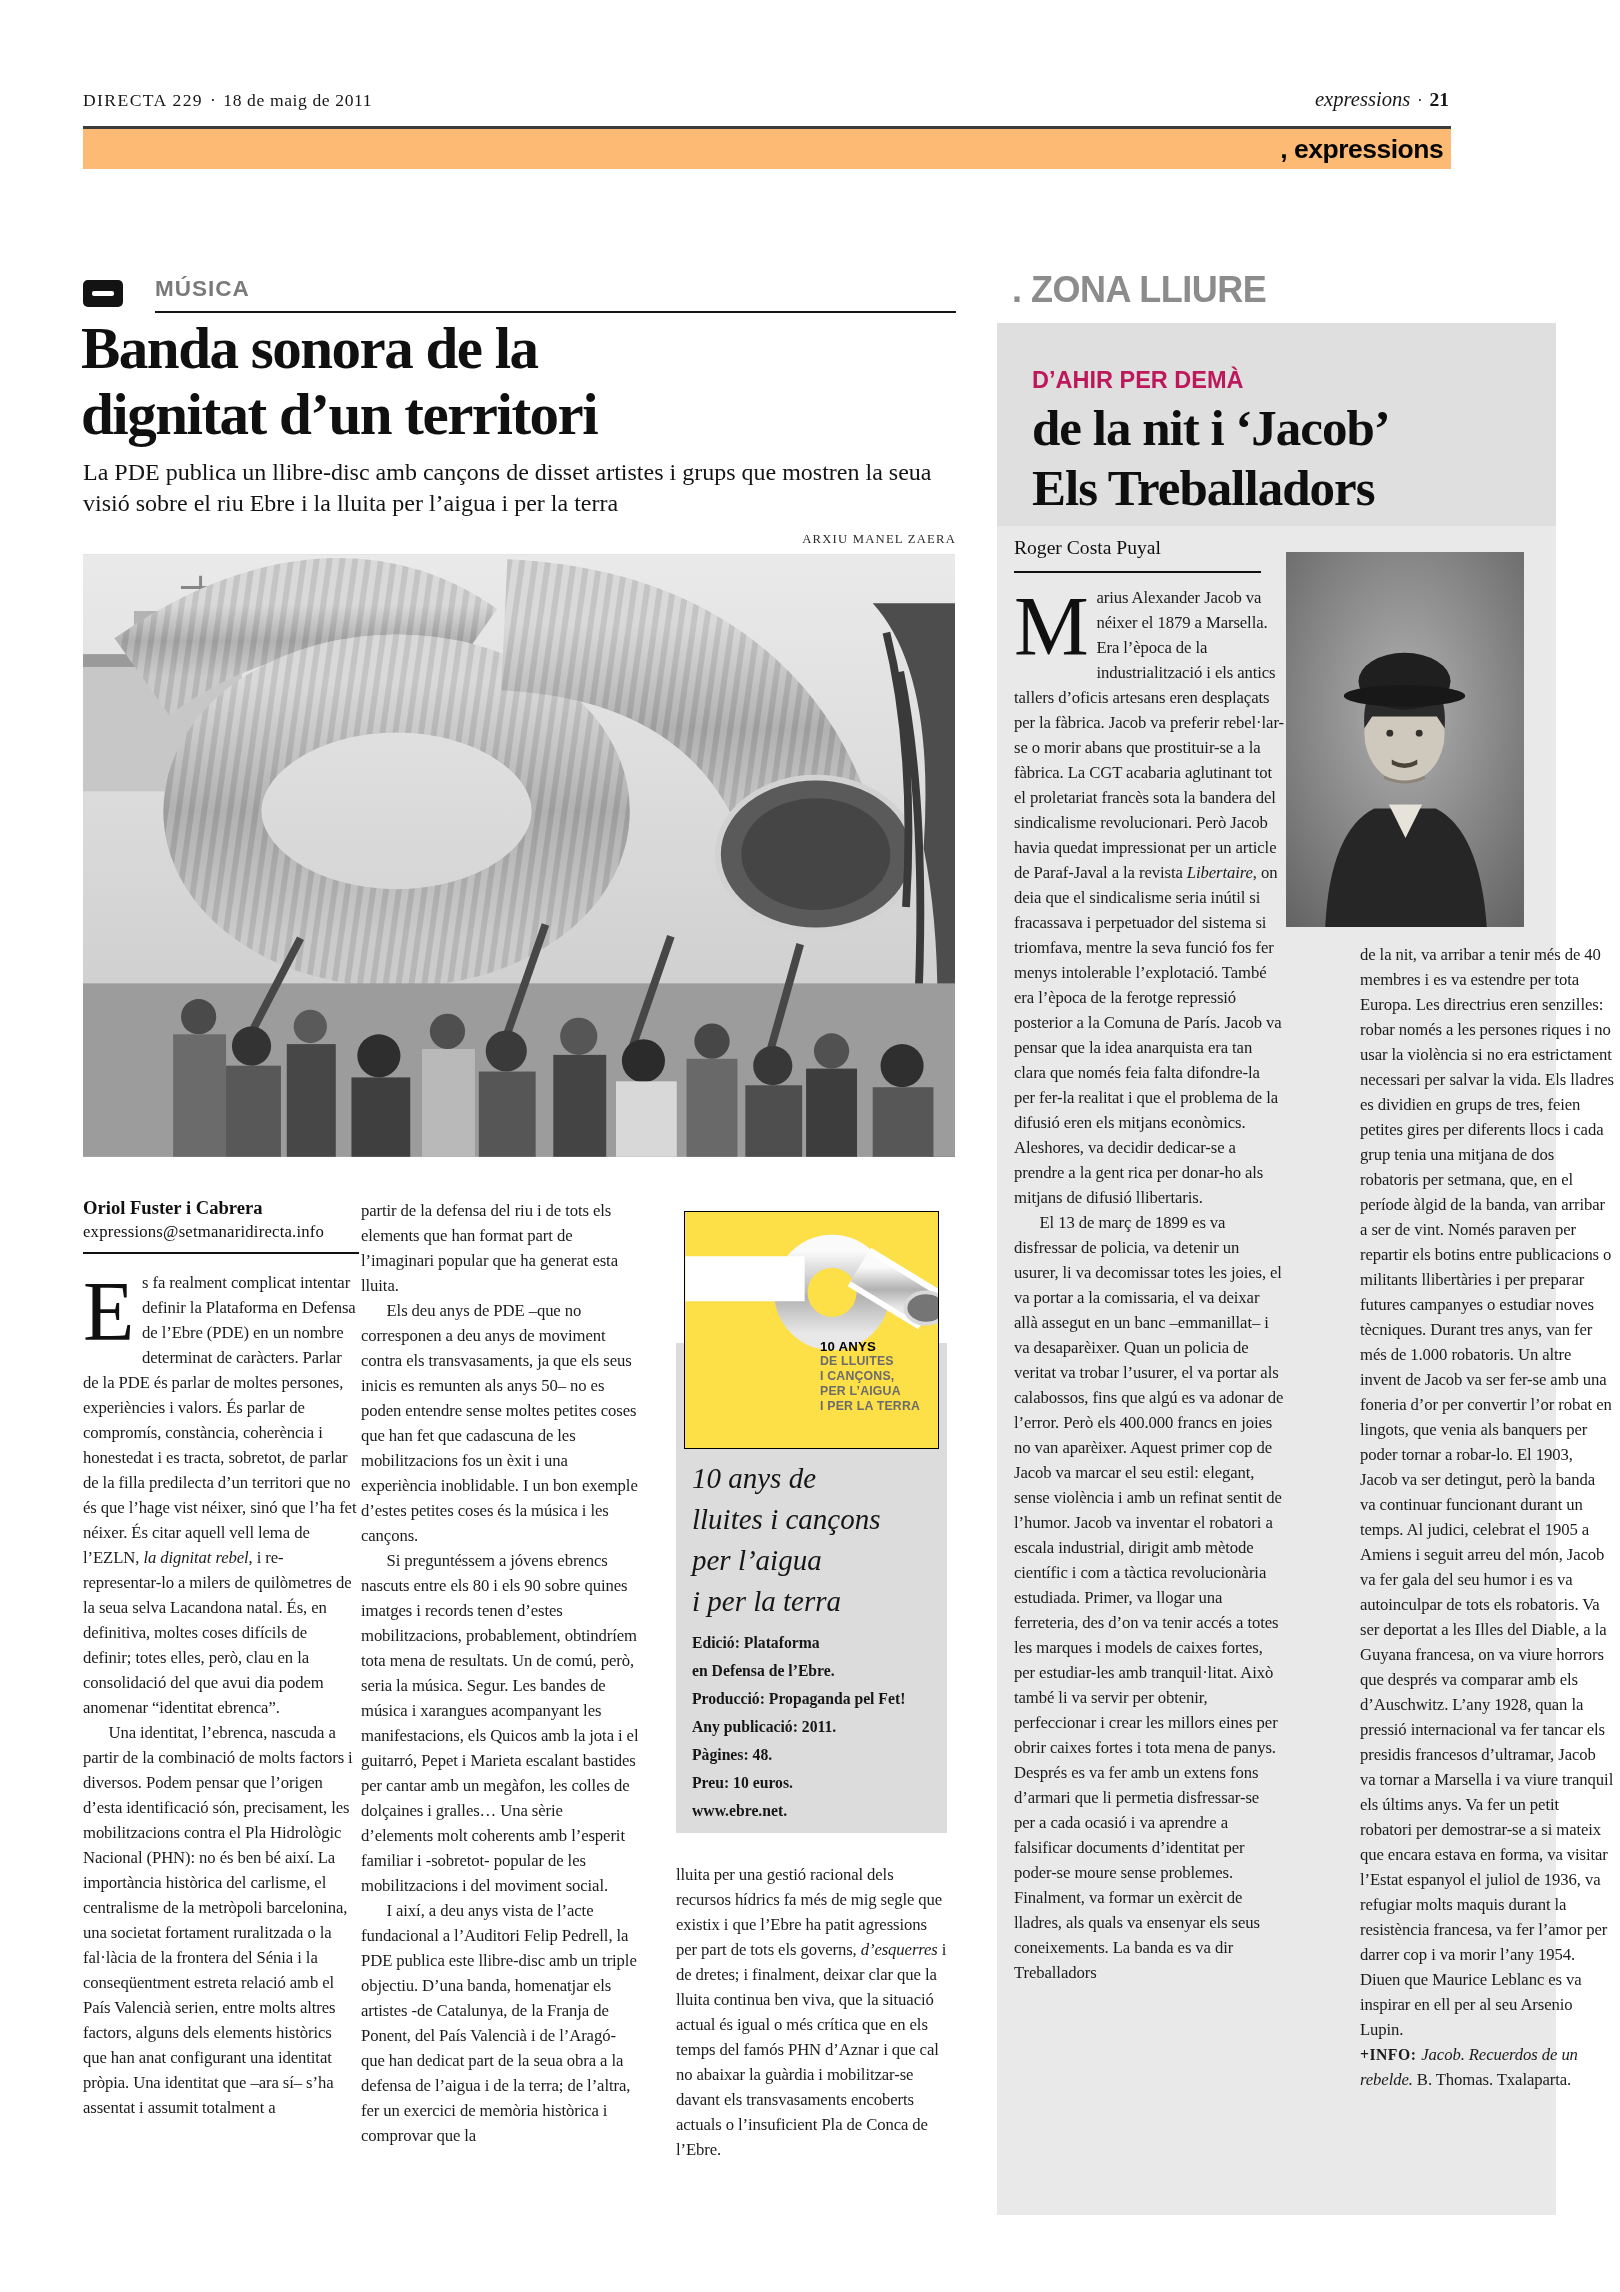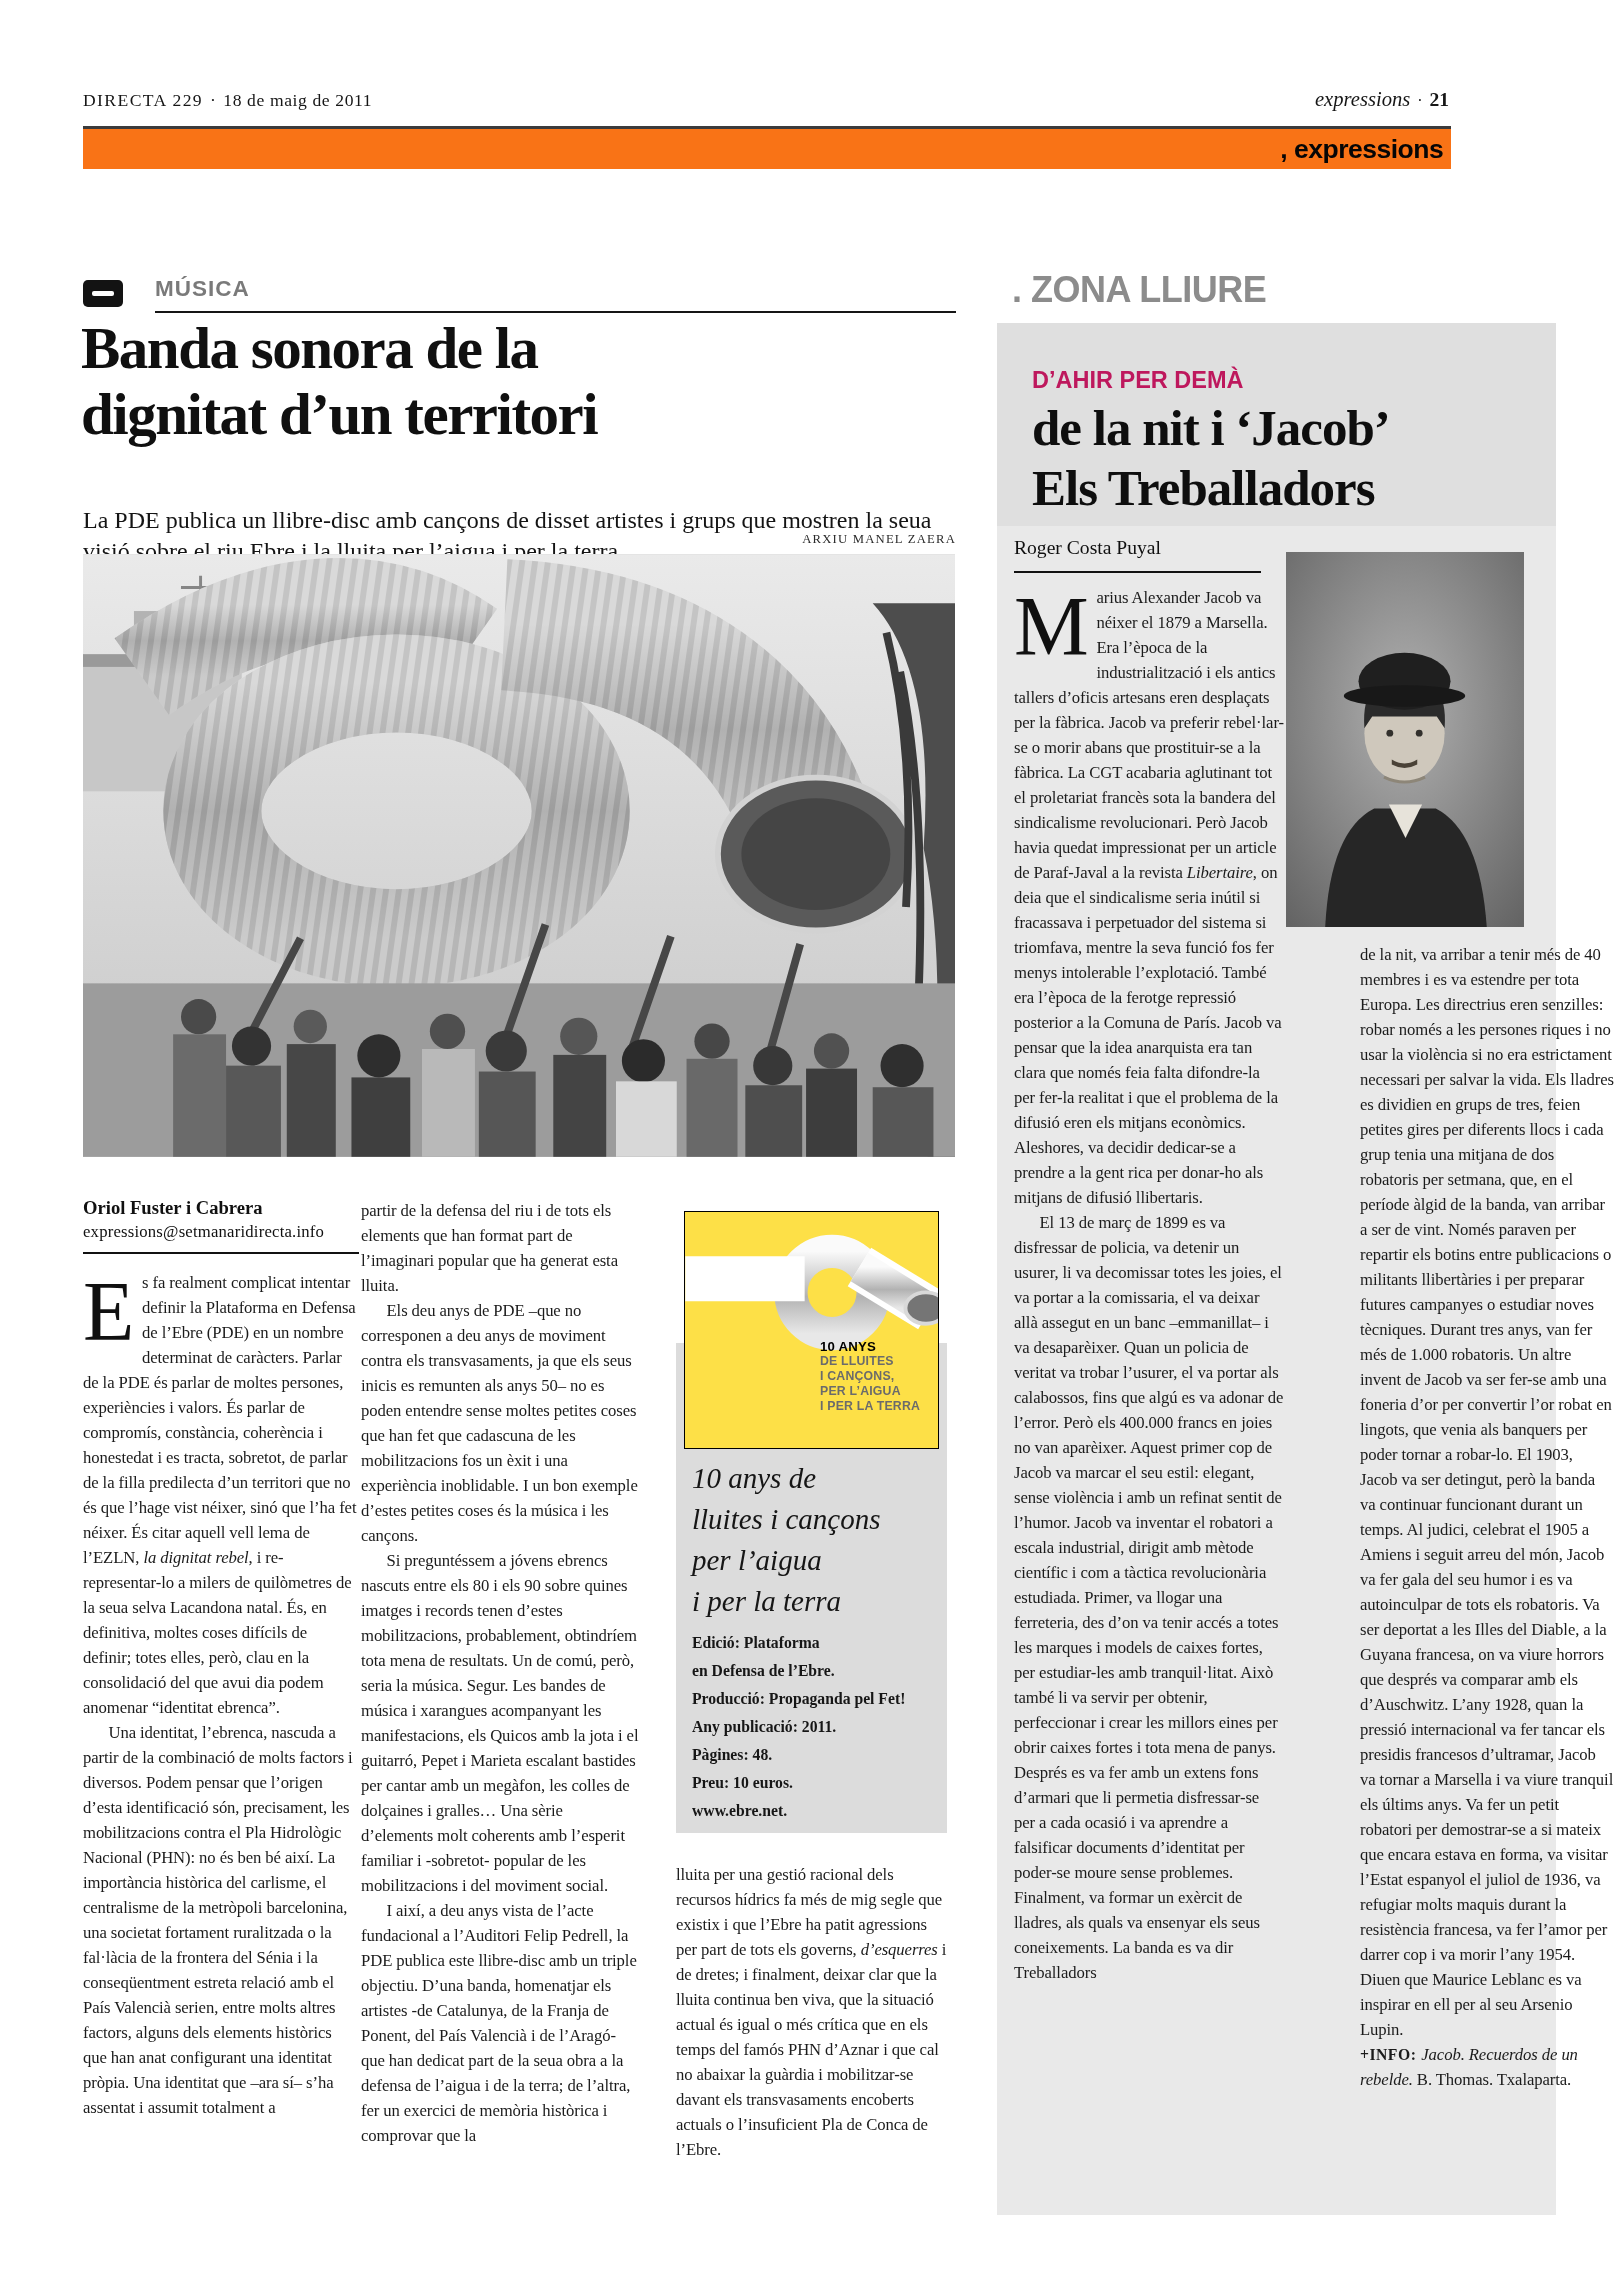--- a/index.html
+++ b/index.html
@@ -9,32 +9,32 @@
   .abs{position:absolute;}
 
   
   .mh-left{left:83px;top:90px;font:400 17.6px/21.6px "Liberation Serif",serif;color:#161616;letter-spacing:0.6px;}
   .mh-left .issue{letter-spacing:1.4px;}
   .mh-sep{padding:0 6.9px;}
   .mh-right{left:1059px;top:88px;width:390px;text-align:right;color:#161616;}
   .mh-right .sect{font:italic 400 20.6px "Liberation Serif",serif;}
   .mh-right .pnum{font:700 19.6px "Liberation Serif",serif;}
   .mh-rule{left:83px;top:126px;width:1368px;height:2.9px;background:#3b3b3b;}
-  .mh-band{left:83px;top:129px;width:1368px;height:40px;background:#f97316;}
+  .mh-band{left:83px;top:129px;width:1368px;height:40px;background:#fdba74;}
   .mh-band span{display:block;line-height:40px;text-align:right;padding-right:7.8px;
       font-family:"Liberation Sans",sans-serif;font-weight:700;font-size:26.5px;color:#060606;letter-spacing:-0.5px;}
 
   
   .kicker-icon{left:83px;top:280px;width:40px;height:26.5px;background:#131313;border-radius:4.9px;}
   .kicker-icon i{position:absolute;left:8.8px;top:10.8px;width:22.5px;height:4.9px;background:#fff;border-radius:2px;}
   .kicker{left:155px;top:275px;font:700 22.5px/27.4px "Liberation Sans",sans-serif;color:#7a7a7a;letter-spacing:1px;}
   .kicker-rule{left:155px;top:311px;width:801px;height:2px;background:#151515;}
   .headline{left:81px;top:315px;width:897px;}
   .headline div{font:700 59px/66px "Liberation Serif",serif;letter-spacing:-1.5px;color:#101010;}
-  .standfirst{left:83px;top:457px;width:890px;font:400 24px/31px "Liberation Serif",serif;color:#141414;margin-top:48px;}
+  .standfirst{left:83px;top:457px;width:890px;font:400 24px/31px "Liberation Serif",serif;color:#141414;}
   .credit{left:564px;top:532px;width:392px;text-align:right;font:400 12.7px/15.7px "Liberation Serif",serif;
           letter-spacing:1.2px;color:#2a2a2a;}
   .main-photo{left:83px;top:554px;width:872px;height:603px;background:#cfcfcf;}
   .caption{left:83px;top:1164px;width:872px;font:700 19px/23.5px "Liberation Sans",sans-serif;
            color:#0c0c0c;letter-spacing:-0.2px;}
 
   
   .bodycol p{font:400 16.7px/25px "Liberation Serif",serif;color:#1b1b1b;margin:0;letter-spacing:-0.1px;text-align:left;}
   .bodycol p.ind{text-indent:25.5px;}
   .dropcap{float:left;font:400 84px/69px "Liberation Serif",serif;color:#101010;margin:6.9px 7.8px 0 0;}

